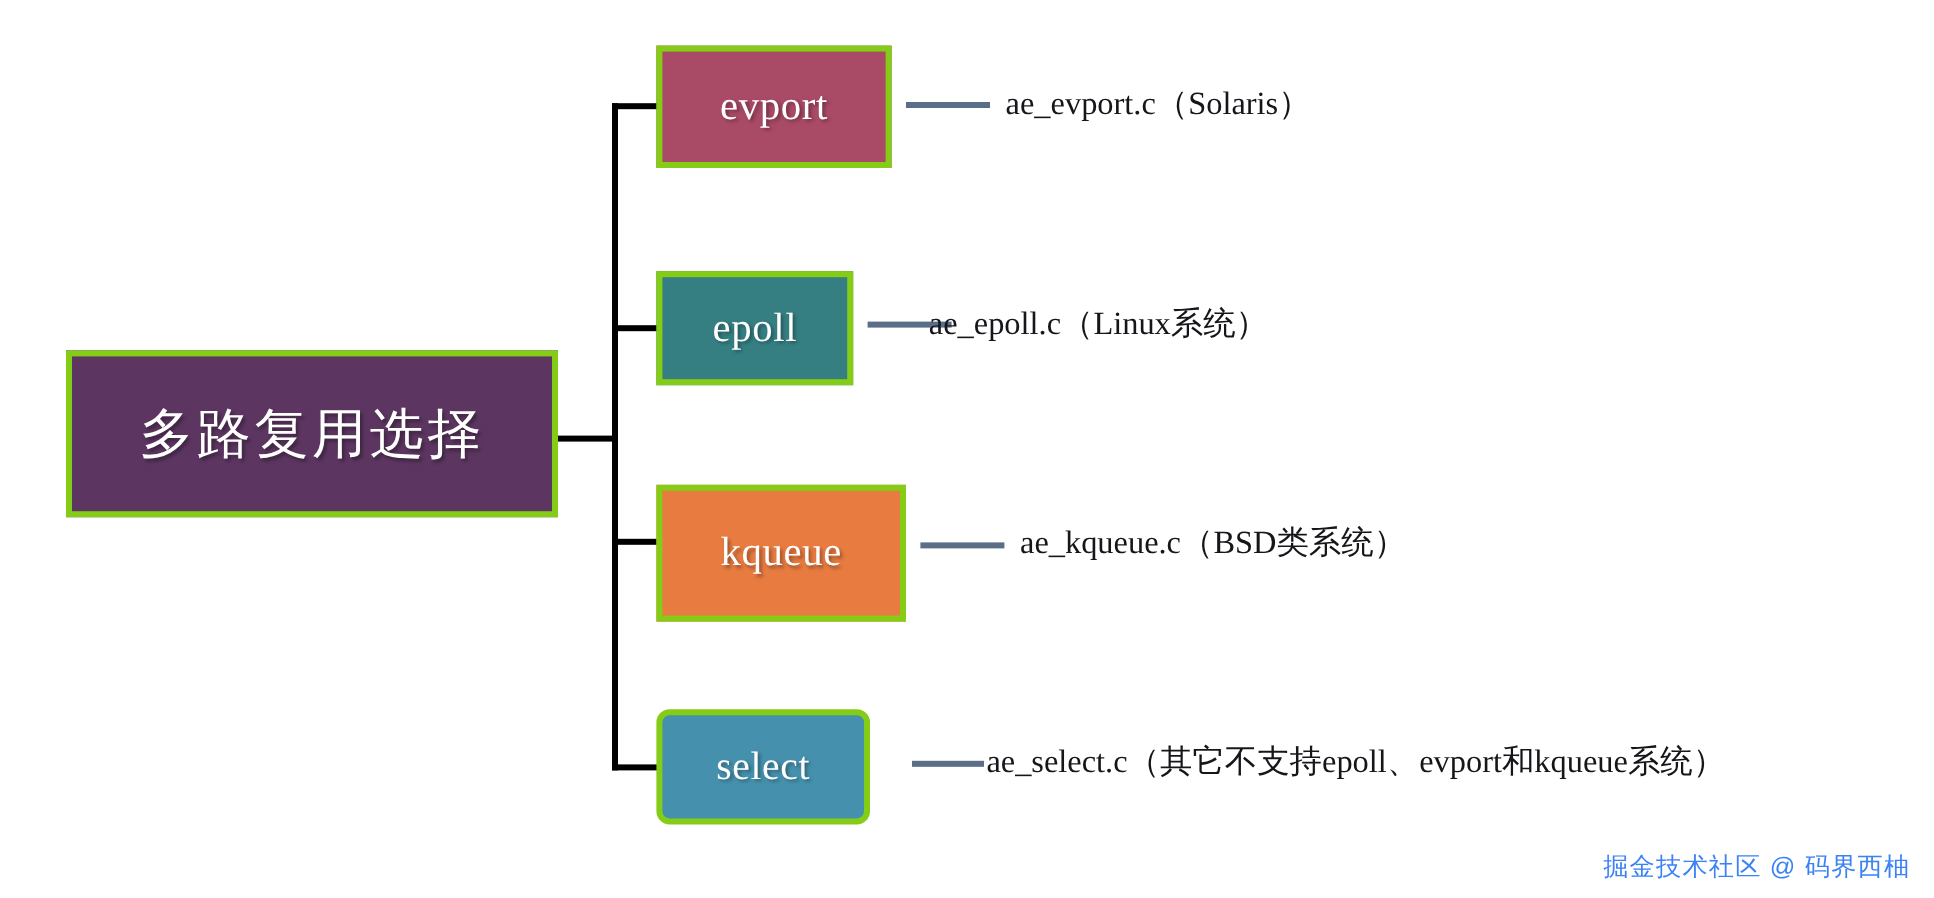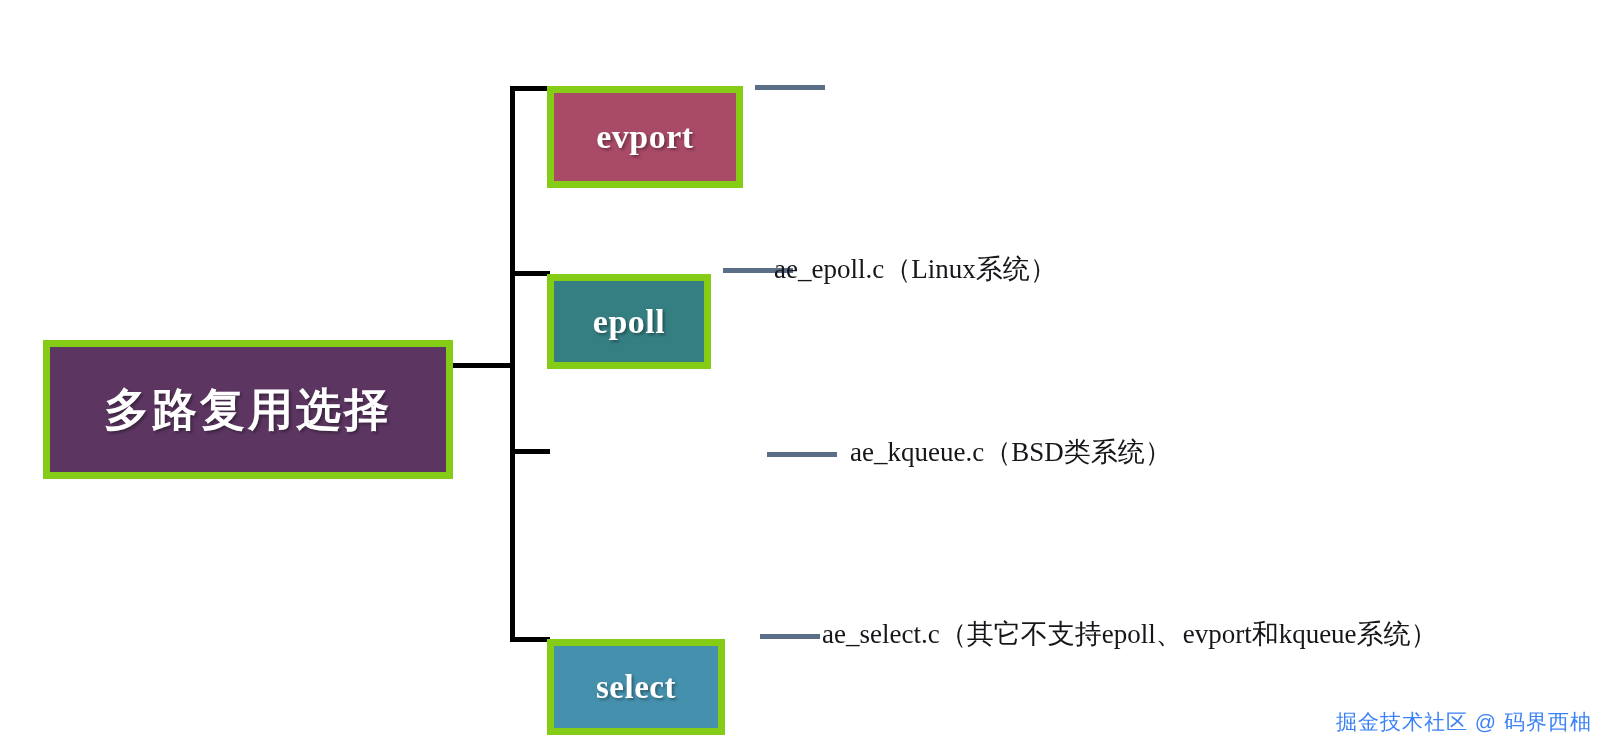--- a/index.html
+++ b/index.html
@@ -15,33 +15,32 @@
     width: 1612px;
     height: 748px;
     background: #ffffff;
     overflow: hidden;
   }
 
   
   .node {
     position: absolute;
     box-sizing: border-box;
-    border: 7px solid #84cc16;
+    border: 5px solid #84cc16;
     display: flex;
     align-items: center;
     justify-content: center;
     color: #ffffff;
-    font-weight: bold;
+    font-weight: normal;
     letter-spacing: 0.5px;
     text-shadow: 2px 2px 3px rgba(0,0,0,0.35);
     user-select: none;
-    margin-top: 48px;
   }
   .node-root {
-    left: 43px;
+    left: 55px;
     top: 292px;
     width: 410px;
     height: 139px;
     background: #5C3661;
     font-family: "Liberation Sans", "DejaVu Sans", sans-serif;
     font-size: 45px;
     letter-spacing: 3px;
   }
   .node-evport {
     left: 547px;
@@ -68,20 +67,21 @@
     background: #E87B40;
     font-size: 34px;
   }
   .node-select {
     left: 547px;
     top: 591px;
     width: 178px;
     height: 96px;
     background: #4591AD;
     font-size: 33px;
+    border-radius: 11px;
   }
 
   
   .edge-h {
     position: absolute;
     background: #000000;
     height: 5px;
   }
   .edge-v {
     position: absolute;
@@ -146,21 +146,23 @@
 
   <div class="leader leader-1"></div>
   <div class="leader leader-2"></div>
   <div class="leader leader-3"></div>
   <div class="leader leader-4"></div>
 
   <div class="node node-root">多路复用选择</div>
 
   <div class="node node-evport">evport</div>
   <div class="node node-epoll">epoll</div>
+  <div class="node node-kqueue">kqueue</div>
   <div class="node node-select">select</div>
 
+  <div class="leaf-label leaf-label-1">ae_evport.c（Solaris）</div>
   <div class="leaf-label leaf-label-2">ae_epoll.c（Linux系统）</div>
   <div class="leaf-label leaf-label-3">ae_kqueue.c（BSD类系统）</div>
   <div class="leaf-label leaf-label-4">ae_select.c（其它不支持epoll、evport和kqueue系统）</div>
 
   <div class="watermark">掘金技术社区 @ 码界西柚</div>
 
 </div>
 
 </body></html>

